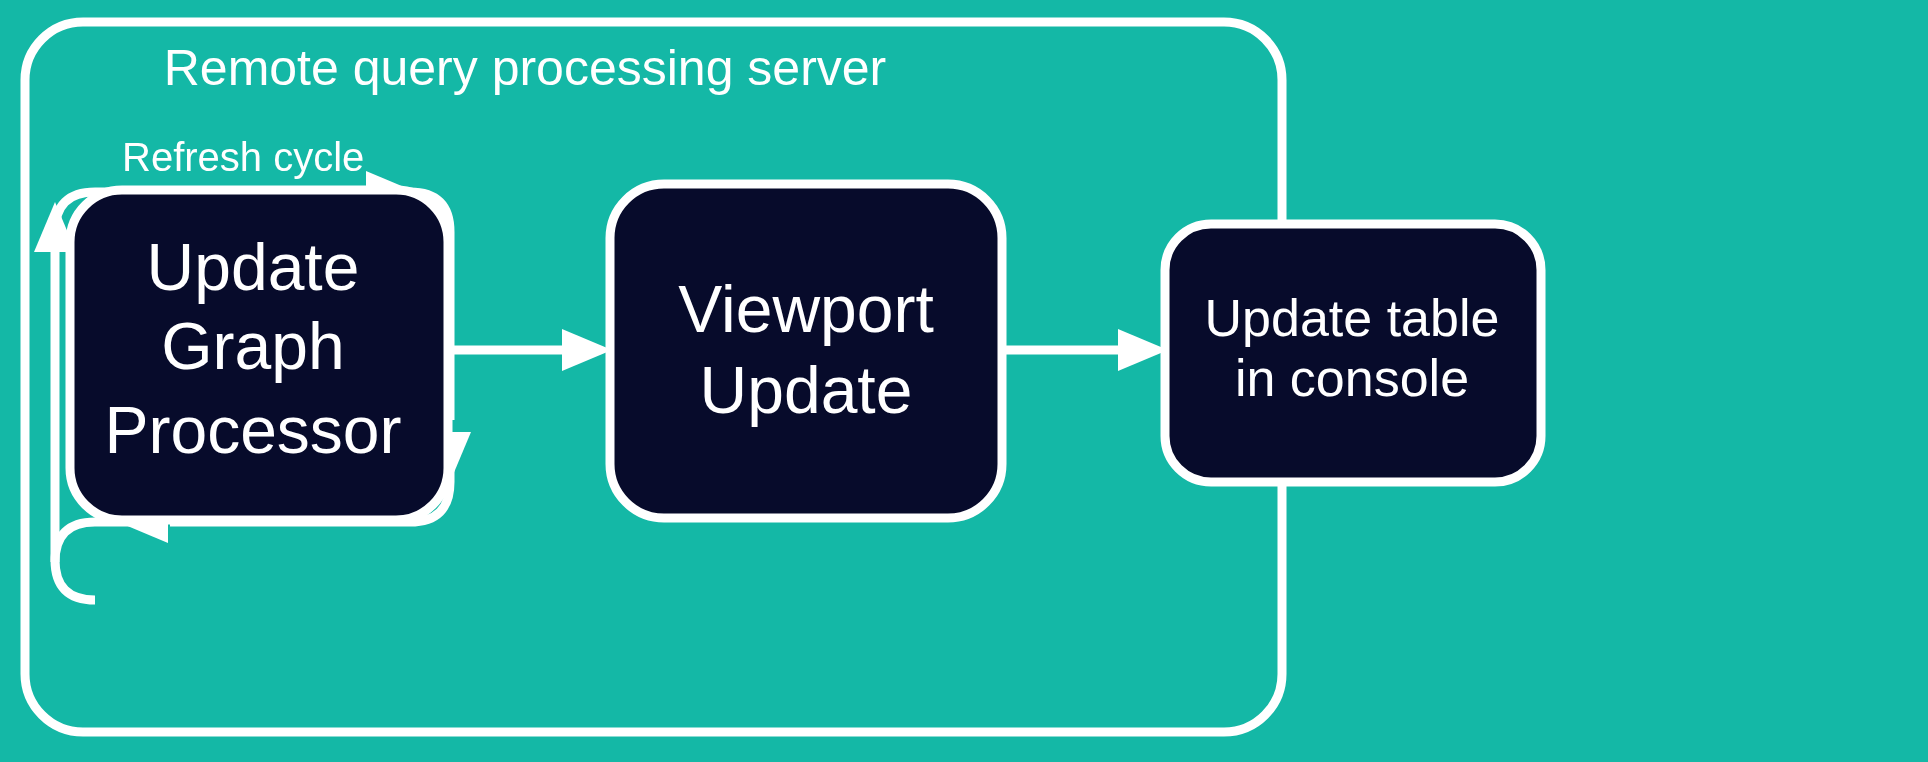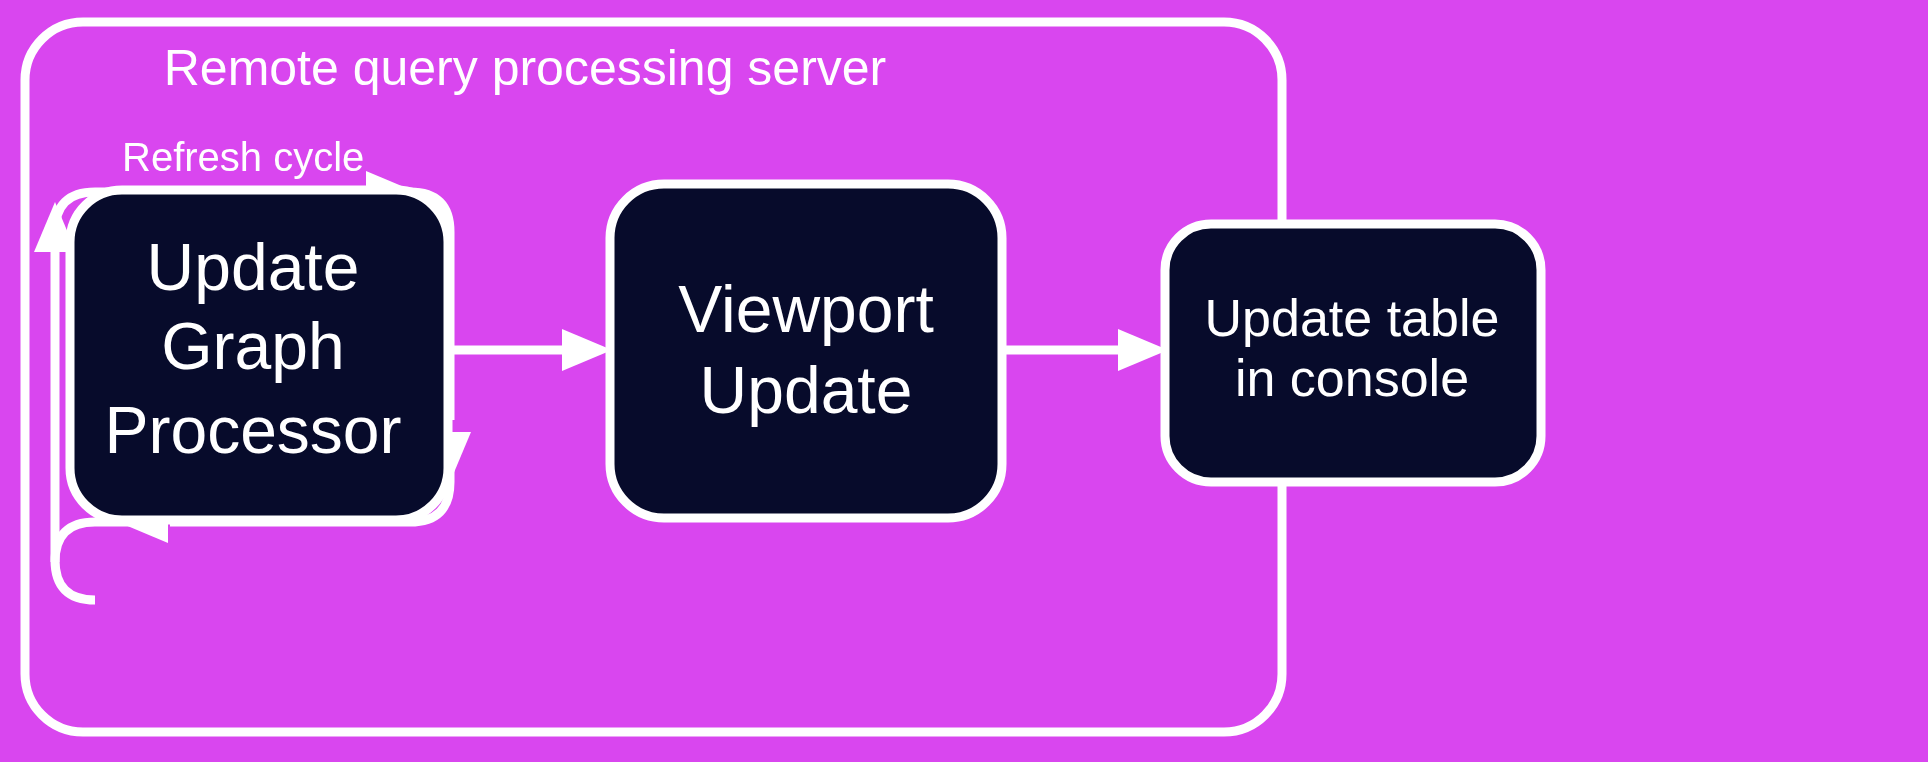--- a/index.html
+++ b/index.html
@@ -5,21 +5,21 @@
 <style>
   html, body {
     margin: 0;
     padding: 0;
     background: #030626;
   }
   #stage {
     position: relative;
     width: 1928px;
     height: 762px;
-    background: #d946ef;
+    background: #14b8a6;
     overflow: hidden;
     font-family: "Liberation Sans", sans-serif;
   }
   #diagram-svg {
     position: absolute;
     left: 0;
     top: 0;
     width: 1928px;
     height: 762px;
     display: block;

